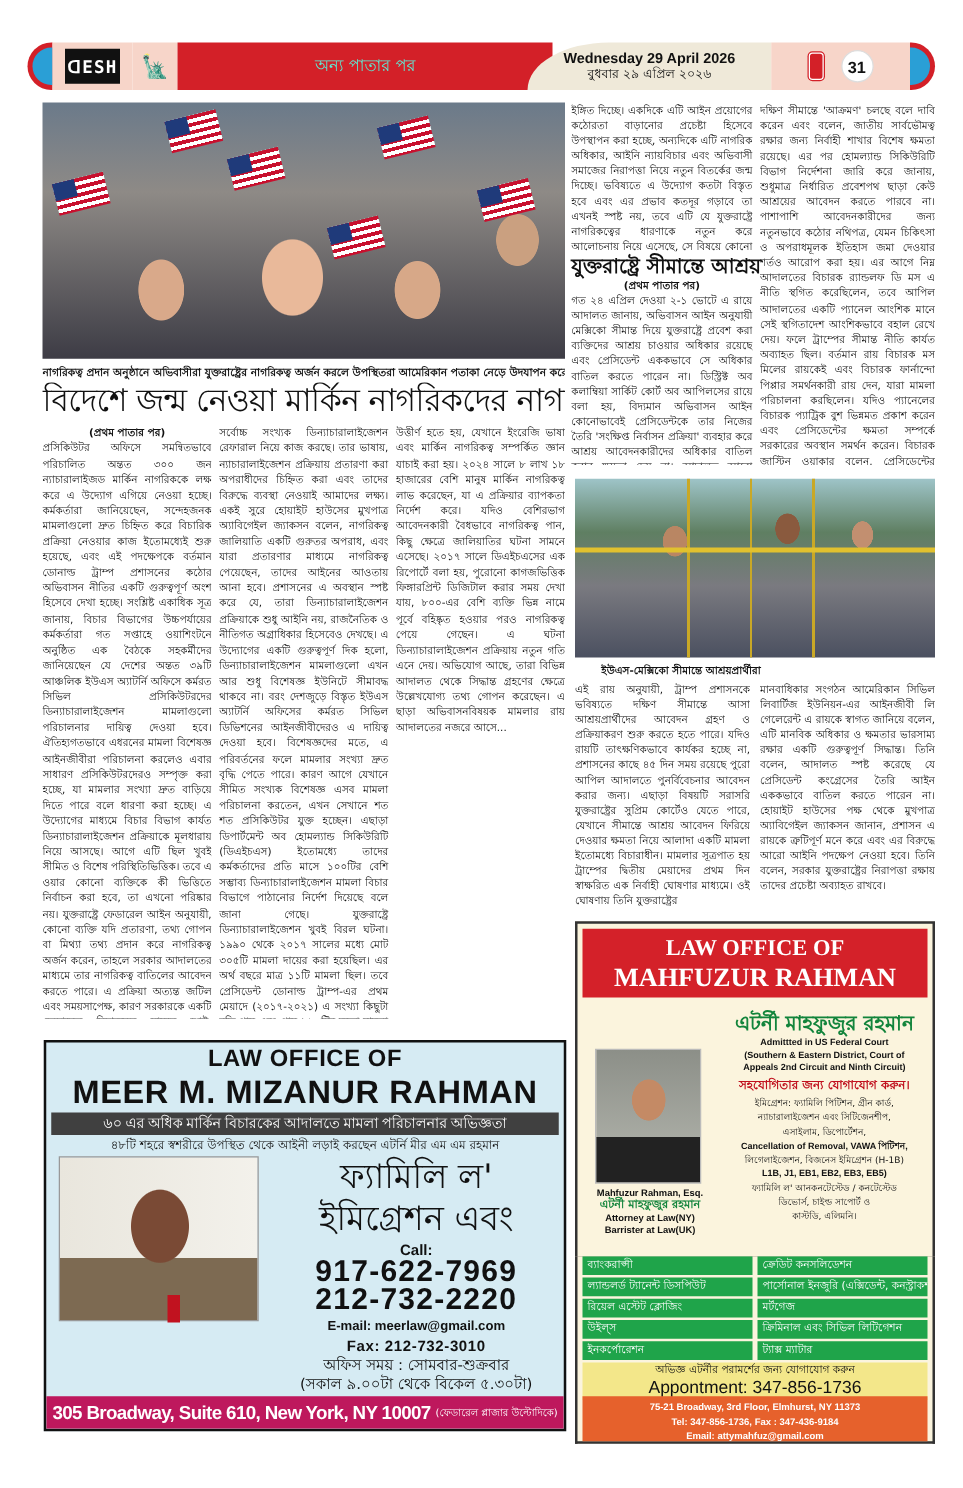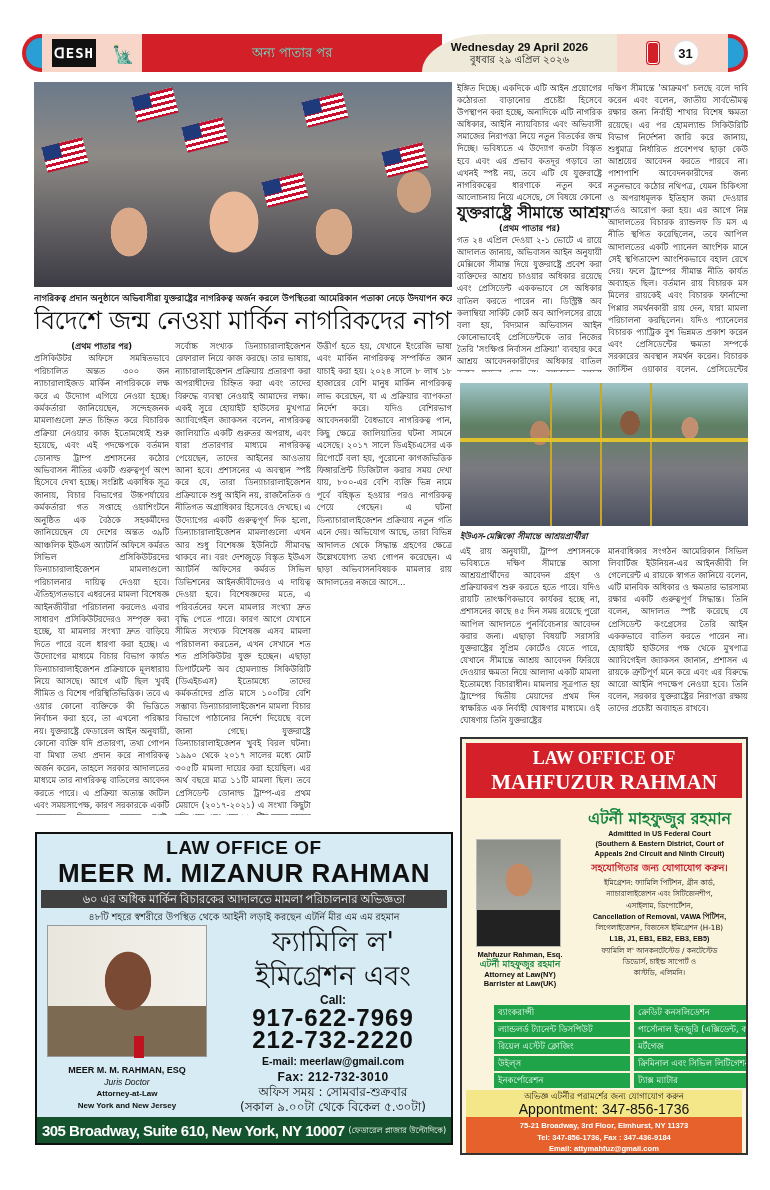--- a/index.html
+++ b/index.html
@@ -51,21 +51,21 @@
 
   .photo-border { position: absolute; left: 460px; top: 383px; width: 288px; height: 143px; overflow: hidden;
     background:
       linear-gradient(90deg, transparent 0 90px, #c9a826 90px 92px, transparent 92px 140px, #c9a826 140px 142px, transparent 142px 190px, #c9a826 190px 192px, transparent 192px),
       radial-gradient(ellipse 16px 20px at 80px 50px, #b98663 60%, transparent 62%),
       radial-gradient(ellipse 16px 20px at 170px 40px, #8a5a3e 60%, transparent 62%),
       radial-gradient(ellipse 14px 18px at 230px 45px, #c28f70 60%, transparent 62%),
       linear-gradient(180deg, #9ec4c8 0%, #5f7f62 30%, #7a7a80 60%, #4b5060 100%);
   }
   .photo-border-band { position: absolute; left: 0; top: 55px; width: 100%; height: 4px; background: #e1c12e; }
-  .photo2-caption { position: absolute; left: 460px; top: 530px; width: 288px; font-size: 8.3px; font-weight: bold; white-space: nowrap; font-style: italic; }
+  .photo2-caption { position: absolute; left: 481px; top: 530px; width: 288px; font-size: 8.3px; font-weight: bold; white-space: nowrap; }
 
   .rcol-c { position: absolute; left: 460px; top: 545px; width: 140px; height: 180px; font-size: 8.3px; line-height: 12.1px; text-align: justify; overflow: hidden; }
   .rcol-d { position: absolute; left: 608px; top: 545px; width: 140px; height: 180px; font-size: 8.3px; line-height: 12.1px; text-align: justify; overflow: hidden; }
 
   
   .ad1 { position: absolute; left: 35px; top: 832px; width: 418px; height: 313px; background: #d6ebf3; border: 2px solid #111; overflow: hidden; }
   .ad1-title1 { text-align: center; font-family: "Liberation Sans", sans-serif; font-weight: bold; font-size: 19px; line-height: 22px; margin-top: 3px; letter-spacing: 0.5px; }
   .ad1-title2 { text-align: center; font-family: "Liberation Sans", sans-serif; font-weight: bold; font-size: 26px; line-height: 28px; letter-spacing: 0.5px; }
   .ad1-band { margin: 3px 4px 0; background: #404040; color: #fff; text-align: center; font-size: 11.5px; line-height: 18px; white-space: nowrap; overflow: hidden; font-family: Liberation Serif, serif; }
   .ad1-line { text-align: center; font-size: 9.5px; line-height: 17px; white-space: nowrap; overflow: hidden; }
@@ -79,21 +79,21 @@
   .ad1-name .n { font-weight: bold; font-size: 9px; }
   .ad1-name .jd { font-style: italic; font-size: 8.5px; }
   .ad1-name .at { font-weight: bold; font-size: 8px; }
   .ad1-right { position: absolute; left: 180px; top: 0; width: 232px; text-align: center; }
   .ad1-bn-big { font-size: 27px; line-height: 34px; white-space: nowrap; }
   .ad1-call { font-family: "Liberation Sans", sans-serif; font-weight: bold; font-size: 12px; line-height: 14px; }
   .ad1-phone { font-family: "Liberation Sans", sans-serif; font-weight: bold; font-size: 24px; line-height: 22px; letter-spacing: 1px; }
   .ad1-email { font-family: "Liberation Sans", sans-serif; font-weight: bold; font-size: 10.5px; line-height: 16px; margin-top: 2px; }
   .ad1-fax { font-family: "Liberation Sans", sans-serif; font-weight: bold; font-size: 12px; line-height: 16px; letter-spacing: 0.5px; }
   .ad1-hours { font-size: 12px; line-height: 15px; white-space: nowrap; }
-  .ad1-footer { position: absolute; left: 0; bottom: 0; width: 100%; height: 26px; background: #14532d; color: #fff; display: flex; align-items: center; justify-content: center; gap: 4px; white-space: nowrap; }
+  .ad1-footer { position: absolute; left: 0; bottom: 0; width: 100%; height: 26px; background: #be185d; color: #fff; display: flex; align-items: center; justify-content: center; gap: 4px; white-space: nowrap; }
   .ad1-footer .addr { font-family: "Liberation Sans", sans-serif; font-weight: bold; font-size: 15px; letter-spacing: -0.5px; }
   .ad1-footer .loc { font-size: 8px; }
 
   
   .ad2 { position: absolute; left: 460px; top: 737px; width: 288px; height: 270px; background: #fbf4dd; border: 2px solid #333; overflow: hidden; }
   .ad2-head { margin: 4px 4px 0; height: 55px; background: #d42129; color: #fff; text-align: center; font-family: "Liberation Serif", serif; font-weight: bold; }
   .ad2-head .t1 { font-size: 18px; line-height: 24px; padding-top: 3px; }
   .ad2-head .t2 { font-size: 21px; line-height: 24px; }
   .ad2-bnname { position: absolute; left: 110px; top: 67px; width: 175px; text-align: center; color: #12843b; font-size: 16px; font-weight: bold; white-space: nowrap; }
   .ad2-adm { position: absolute; left: 110px; top: 90px; width: 175px; text-align: center; font-family: "Liberation Sans", sans-serif; font-weight: bold; font-size: 7.2px; line-height: 9.8px; }
@@ -102,21 +102,21 @@
   .ad2-photo { position: absolute; left: 14px; top: 100px; width: 85px; height: 108px; border: 1px solid #bbb; background:
       radial-gradient(ellipse 22px 27px at 42px 40px, #c48a65 60%, transparent 62%),
       linear-gradient(180deg, transparent 0 70px, #222 70px),
       linear-gradient(180deg, #8c8f88, #b6b8b0); }
   .ad2-caption { position: absolute; left: 4px; top: 211px; width: 108px; text-align: center; line-height: 9.8px; }
   .ad2-caption .e { font-family: "Liberation Sans", sans-serif; font-weight: bold; font-size: 7.5px; }
   .ad2-caption .bn { color: #12843b; font-size: 9px; font-weight: bold; white-space: nowrap; }
   .ad2-caption .a { font-family: "Liberation Sans", sans-serif; font-weight: bold; font-size: 7.5px; }
 
   .ad2b { position: absolute; left: 460px; top: 1005px; width: 288px; height: 150px; background: #fbf4dd; border: 2px solid #333; border-top: none; overflow: hidden; }
-  .grid-tags { position: absolute; left: 4px; top: 0; width: 276px; display: grid; grid-template-columns: 1fr 1fr; gap: 2px 4px; margin-left: 28px; }
+  .grid-tags { position: absolute; left: 4px; top: 0; width: 276px; display: grid; grid-template-columns: 1fr 1fr; gap: 2px 4px; }
   .tag { background: #1fa44a; color: #fff; font-size: 8.5px; line-height: 15px; padding-left: 4px; white-space: nowrap; overflow: hidden; }
   .ad2-yellow { position: absolute; left: 4px; top: 85px; width: 276px; height: 30px; background: #f3e78a; text-align: center; }
   .ad2-yellow .bn { font-size: 8.5px; line-height: 12px; }
   .ad2-yellow .ap { font-family: "Liberation Sans", sans-serif; font-size: 14px; line-height: 15px; font-weight: normal; }
   .ad2-orange { position: absolute; left: 4px; top: 112px; width: 276px; height: 46px; background: #e6612c; color: #fff; text-align: center; font-family: "Liberation Sans", sans-serif; font-weight: bold; font-size: 7.6px; line-height: 11.5px; padding-top: 3px; }
 </style>
 </head>
 <body>
 
 <div class="masthead">
@@ -182,26 +182,20 @@
 
 <div class="ad1">
   <div class="ad1-title1">LAW OFFICE OF</div>
   <div class="ad1-title2">MEER M. MIZANUR RAHMAN</div>
   <div class="ad1-band">৬০ এর অধিক মার্কিন বিচারকের আদালতে মামলা পরিচালনার অভিজ্ঞতা</div>
   <div class="ad1-line">৪৮টি শহরে স্বশরীরে উপস্থিত থেকে আইনী লড়াই করছেন এটর্নি মীর এম এম রহমান</div>
   <div class="ad1-body">
     <div class="ad1-photo">
         <div class="ad1-tie"></div>
       </div>
-    <div class="ad1-name">
-      <div class="n">MEER M. M. RAHMAN, ESQ</div>
-      <div class="jd">Juris Doctor</div>
-      <div class="at">Attorney-at-Law</div>
-      <div class="at">New York and New Jersey</div>
-    </div>
     <div class="ad1-right">
       <div class="ad1-bn-big">ফ্যামিলি ল'</div>
       <div class="ad1-bn-big">ইমিগ্রেশন এবং</div>
       <div class="ad1-call">Call:</div>
       <div class="ad1-phone">917-622-7969</div>
       <div class="ad1-phone">212-732-2220</div>
       <div class="ad1-email">E-mail: meerlaw@gmail.com</div>
       <div class="ad1-fax">Fax: 212-732-3010</div>
       <div class="ad1-hours">অফিস সময় : সোমবার-শুক্রবার</div>
       <div class="ad1-hours">(সকাল ৯.০০টা থেকে বিকেল ৫.৩০টা)</div>

